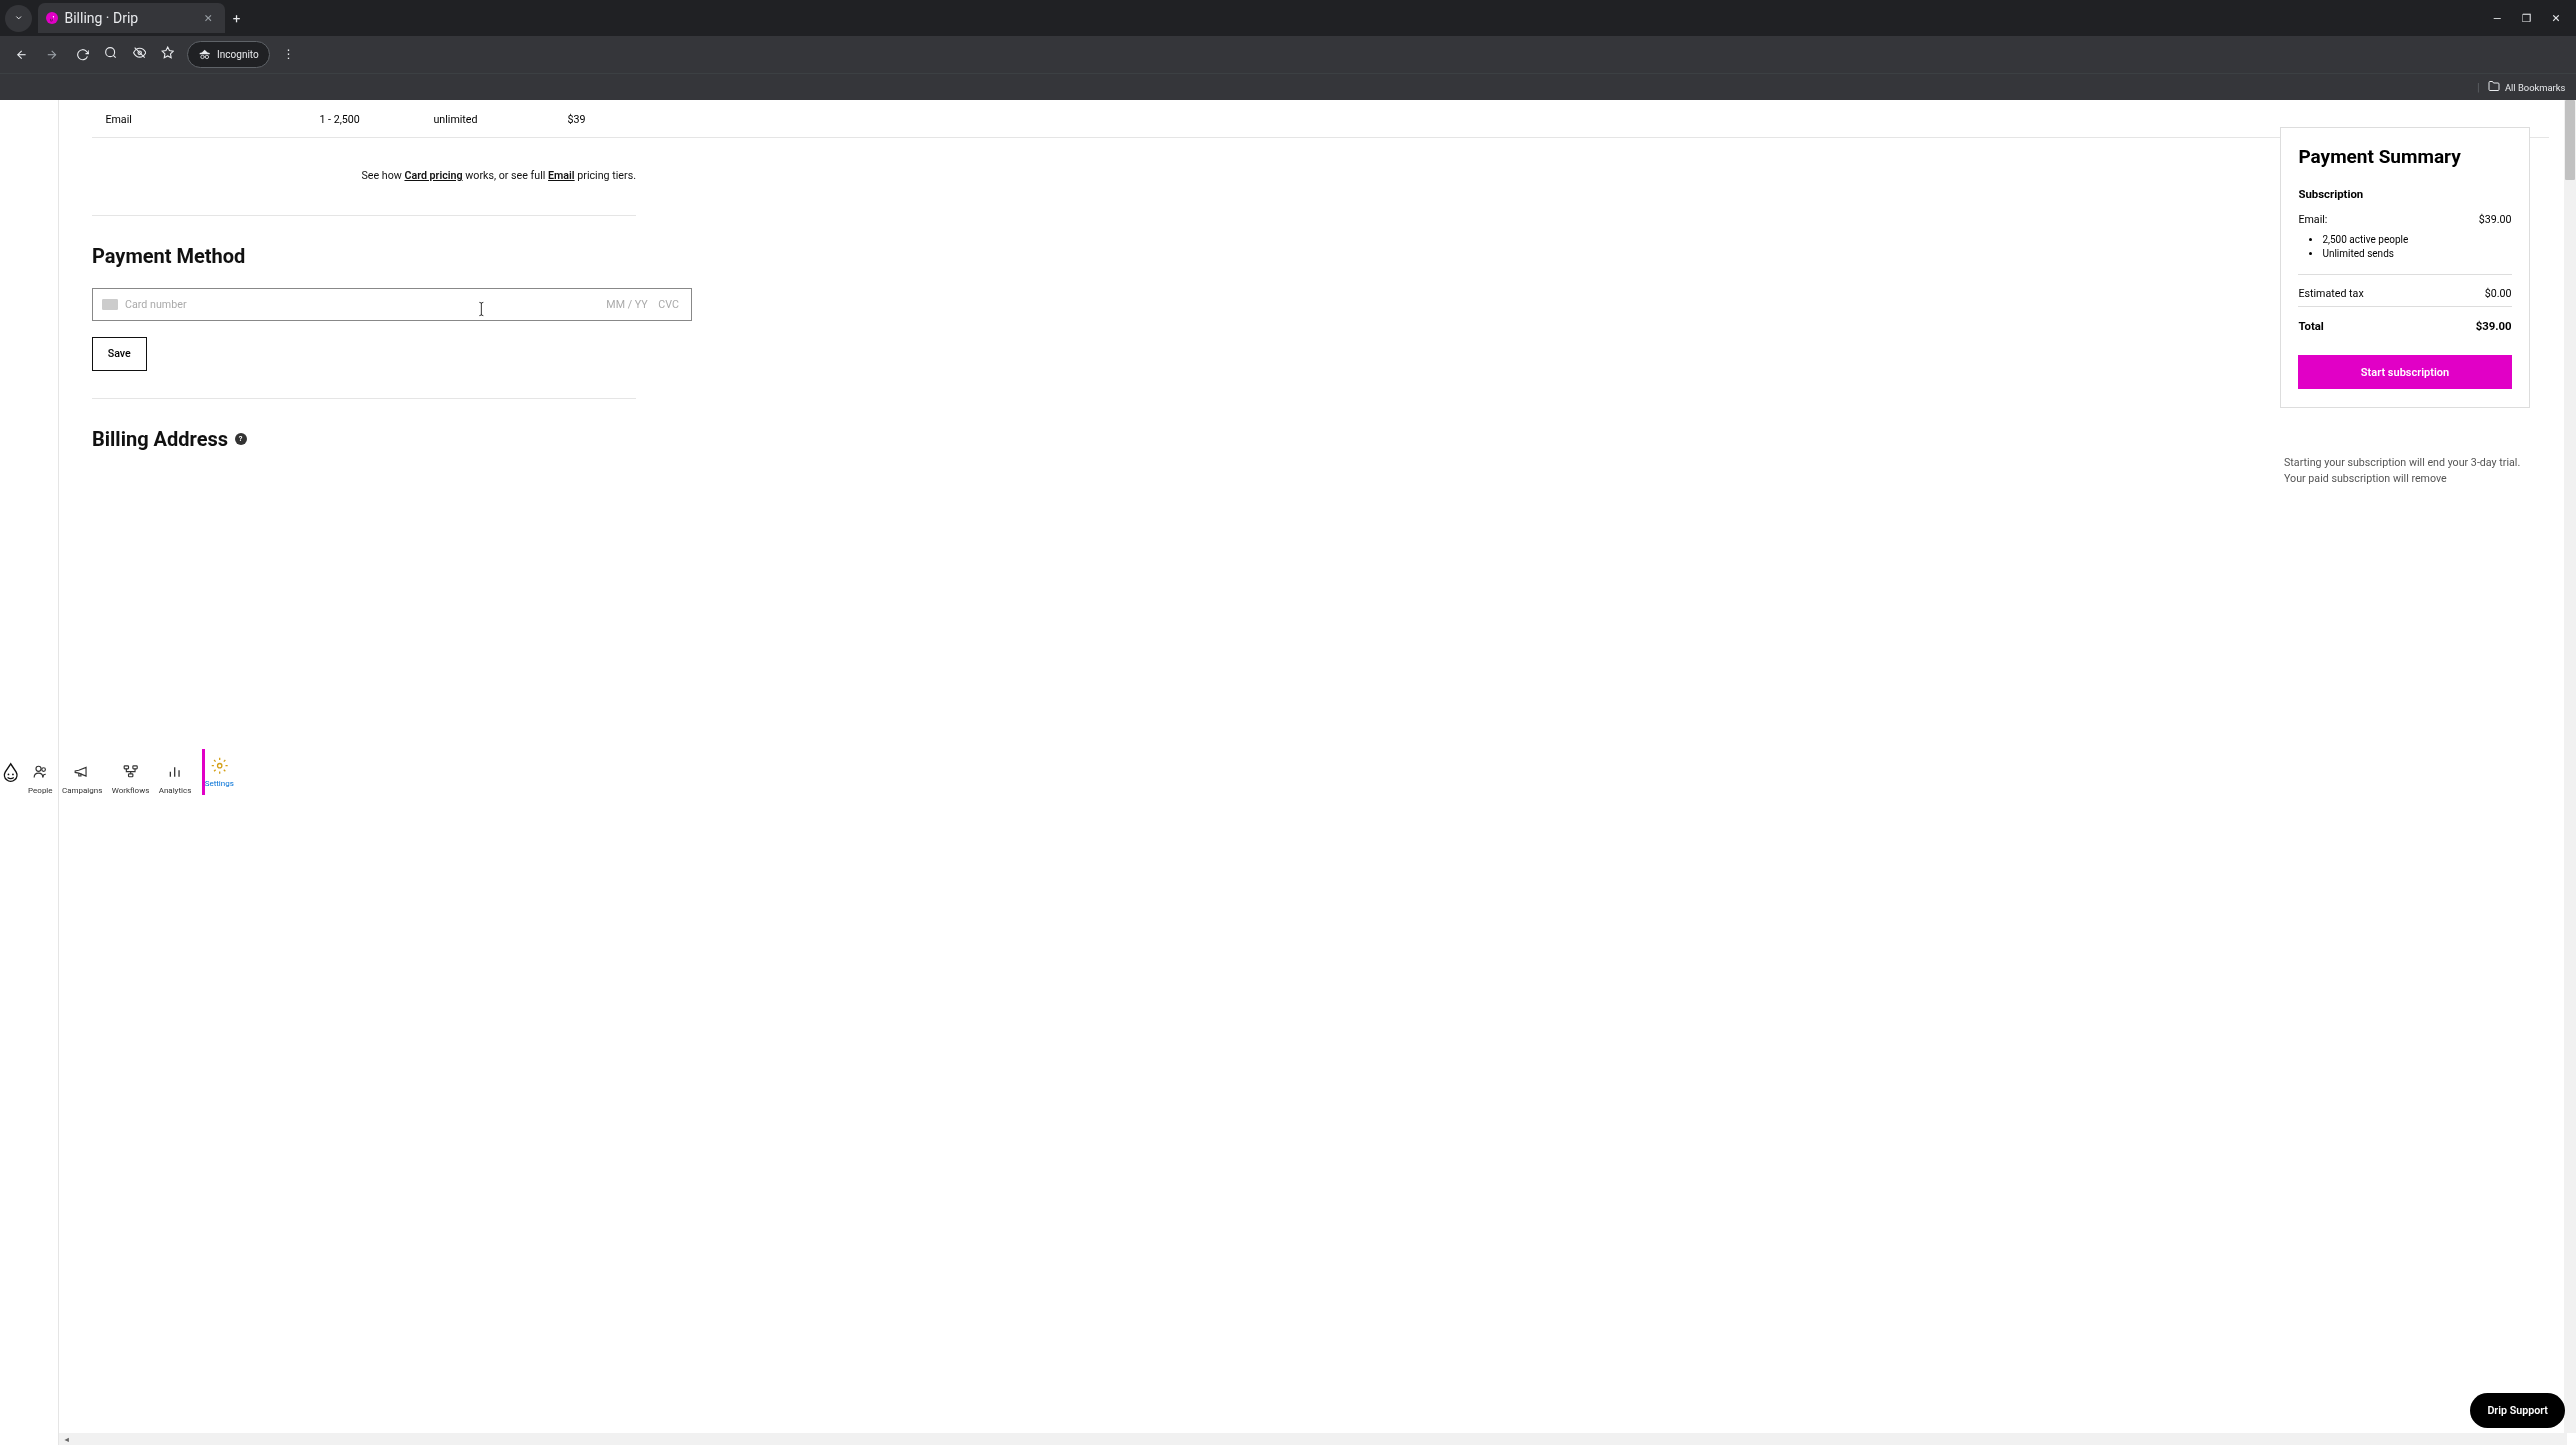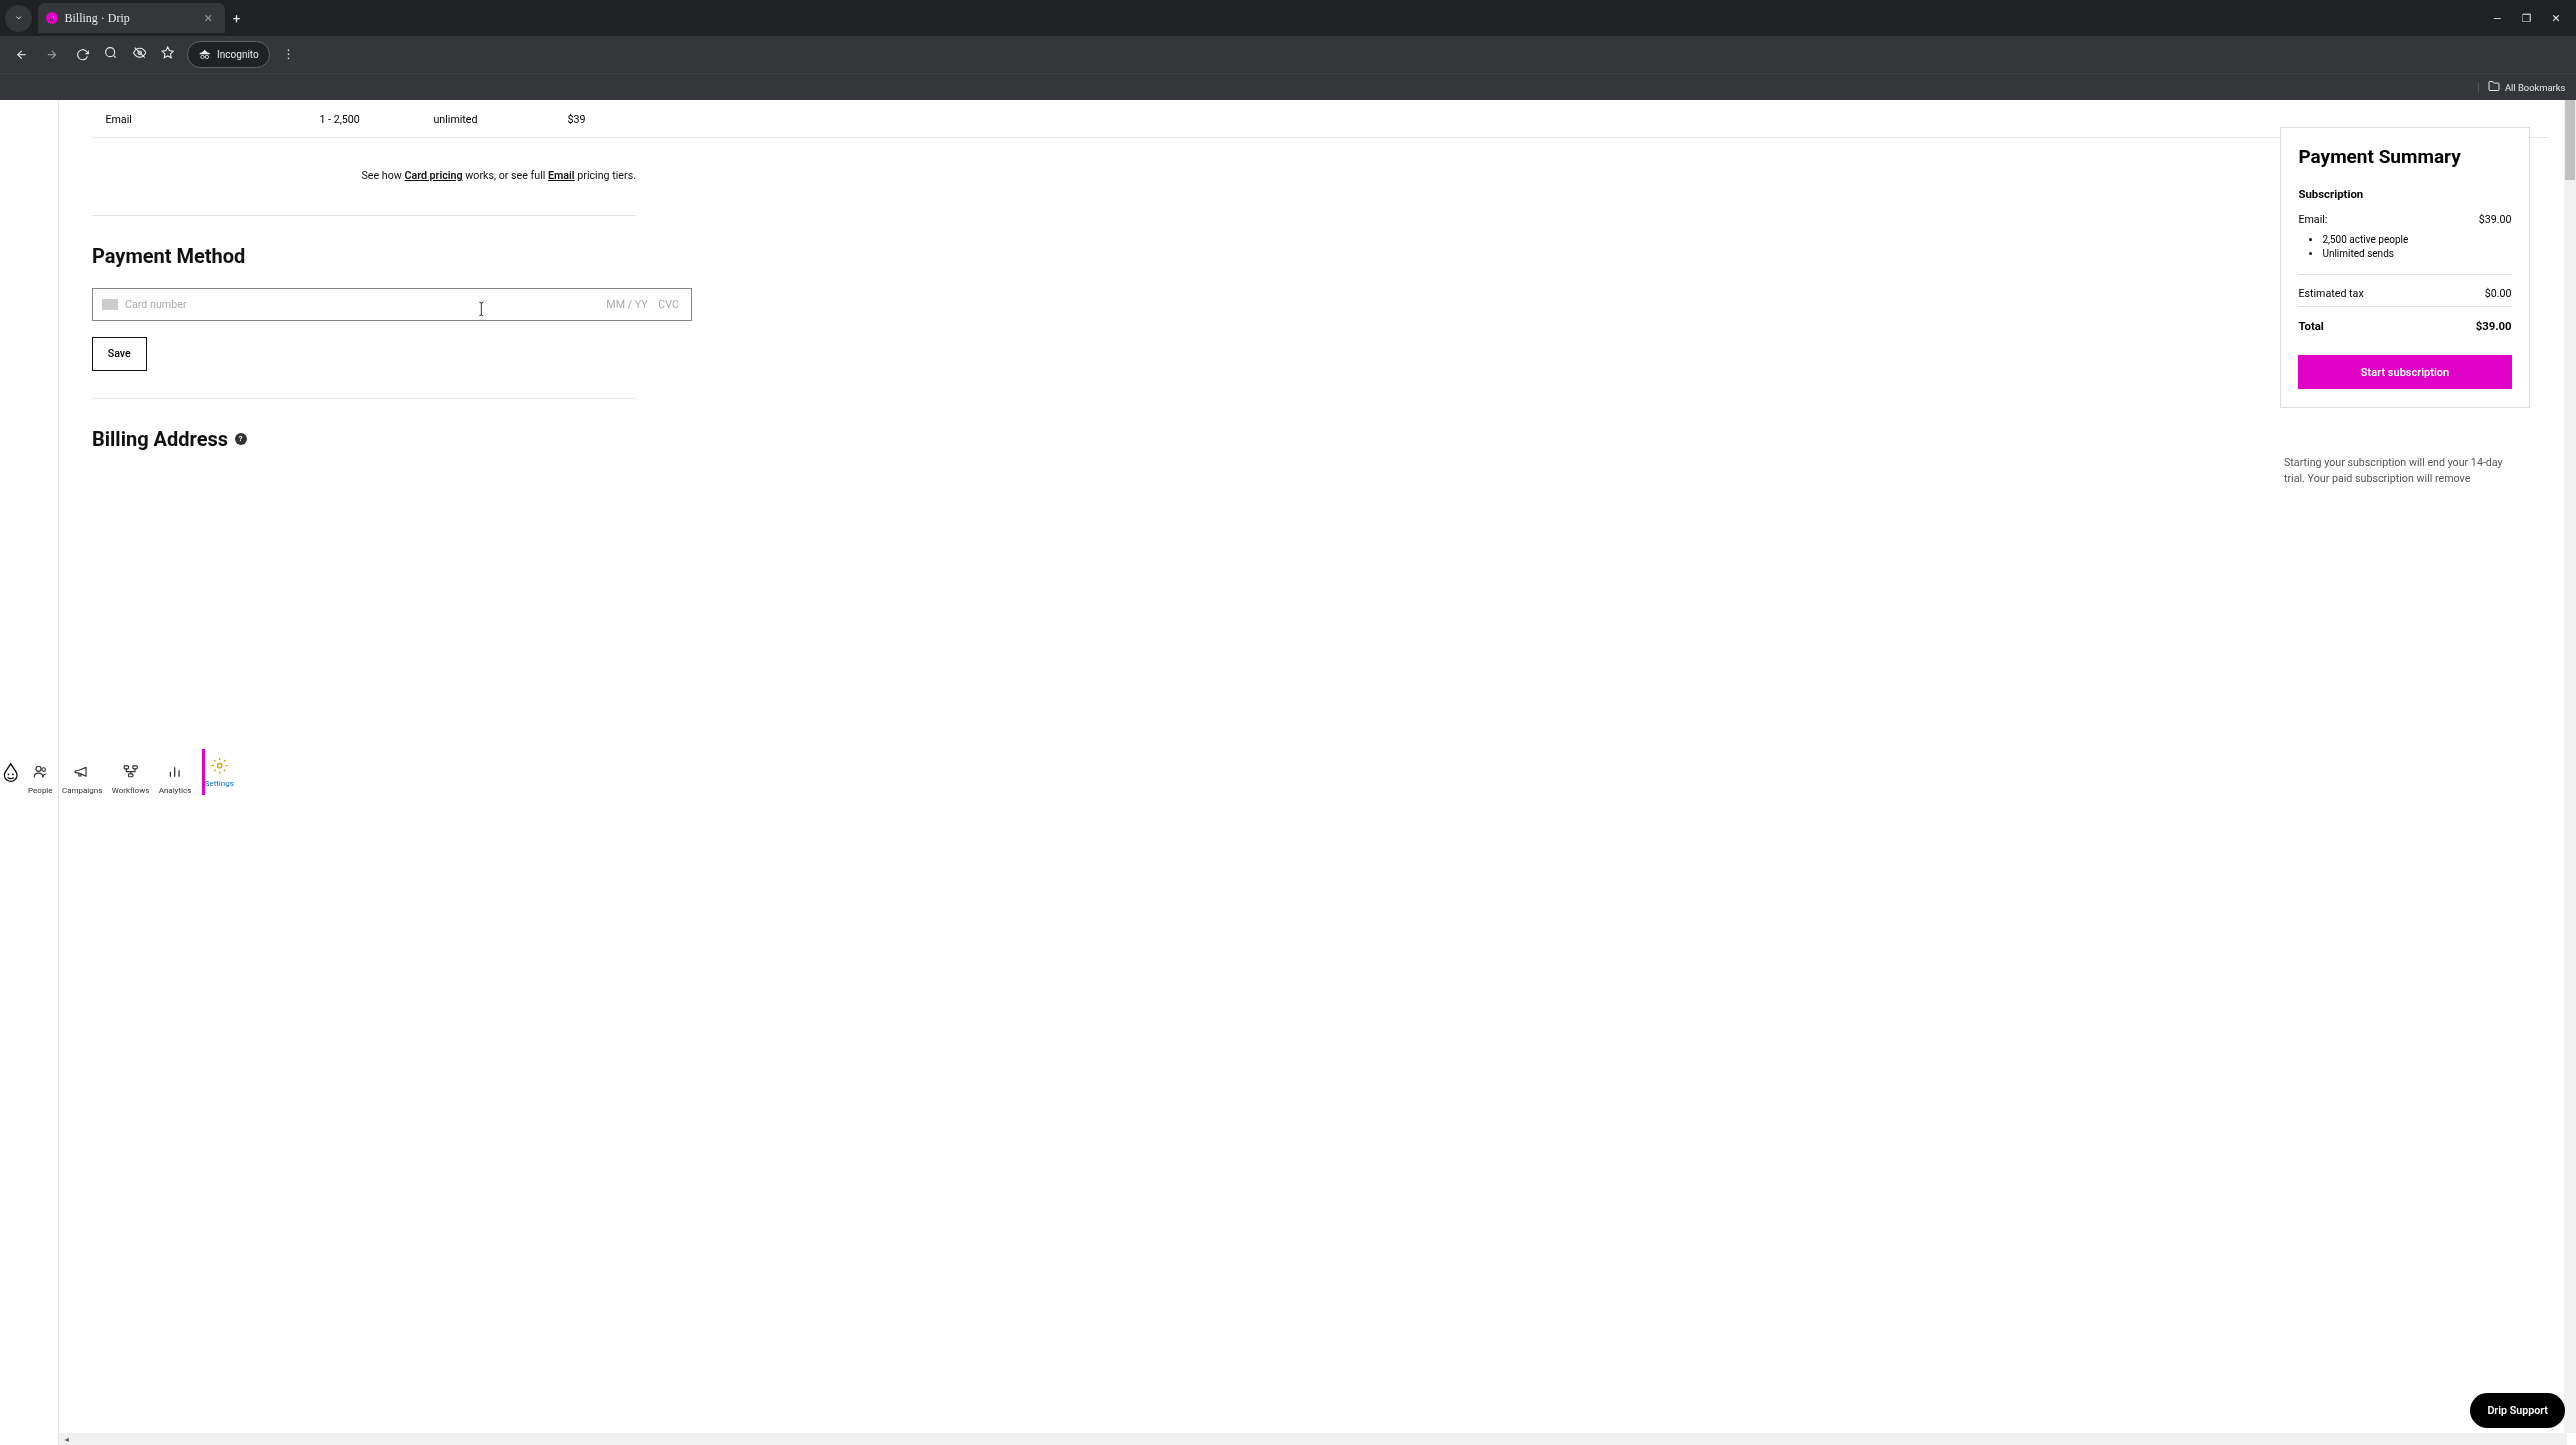--- a/index.html
+++ b/index.html
@@ -4,21 +4,21 @@
   <style>
     * { margin: 0; padding: 0; box-sizing: border-box; font-family: -apple-system, BlinkMacSystemFont, "Segoe UI", Roboto, sans-serif; }
     body { background: #fff; overflow: hidden; }
     
     
     .browser-chrome { background: #202124; }
     .tab-bar { display: flex; align-items: center; height: 36px; padding: 0 5.4px; }
     .tab-dropdown { width: 27px; height: 27px; border-radius: 50%; background: #35363a; display: flex; align-items: center; justify-content: center; color: #e8eaed; margin-right: 5.4px; }
     .browser-tab { display: flex; align-items: center; background: #35363a; border-radius: 6.7px 6.7px 0 0; padding: 5.4px 8px; height: 29.5px; min-width: 187px; gap: 6.7px; color: #e8eaed; }
     .tab-favicon { width: 12px; height: 12px; border-radius: 50%; background: radial-gradient(circle, #fff 30%, #e100c6 30%); display: flex; align-items: center; justify-content: center; font-size: 6.7px; }
-    .tab-title { font-size: 12px; flex: 1; font-family: Liberation Serif, serif; }
+    .tab-title { font-size: 14px; flex: 1; }
     .tab-close { color: #9aa0a6; font-size: 10.7px; cursor: pointer; padding: 1.3px 4px; }
     .new-tab { color: #e8eaed; font-size: 13.4px; padding: 0 8px; cursor: pointer; }
     .window-controls { margin-left: auto; display: flex; gap: 16px; color: #e8eaed; padding-right: 8px; }
     .window-controls span { cursor: pointer; font-size: 10.7px; width: 13.4px; text-align: center; }
     
     .address-bar-row { display: flex; align-items: center; background: #35363a; height: 37px; padding: 0 9.4px; gap: 6.7px; }
     .nav-btn { color: #9aa0a6; width: 24px; height: 24px; display: flex; align-items: center; justify-content: center; font-size: 12px; cursor: pointer; border-radius: 50%; }
     .nav-btn.enabled { color: #e8eaed; }
     .address-bar { flex: 1; background: #202124; border-radius: 16px; height: 27px; display: flex; align-items: center; padding: 0 10.7px; gap: 8px; color: #e8eaed; }
     .site-badge { background: #5f6368; color: #e8eaed; border-radius: 8px; padding: 2.7px 5.4px; font-size: 7.4px; }
@@ -312,21 +312,21 @@
         <span>$0.00</span>
       </div>
       <hr class="summary-divider">
       <div class="summary-row summary-total">
         <span>Total</span>
         <span>$39.00</span>
       </div>
       <button class="start-btn">Start subscription</button>
     </div>
     
-    <div class="trial-note">Starting your subscription will end your 14-day trial. Your paid subscription will remove</div>
+    <div class="trial-note">Starting your subscription will end your 3-day trial. Your paid subscription will remove</div>
     
   </div>
 </div>
 
 <div class="support-pill">Drip Support</div>
 
 <div class="bottom-scroll">
   <span class="scroll-arrow-left">◄</span>
 </div>
 <div class="right-scroll">

